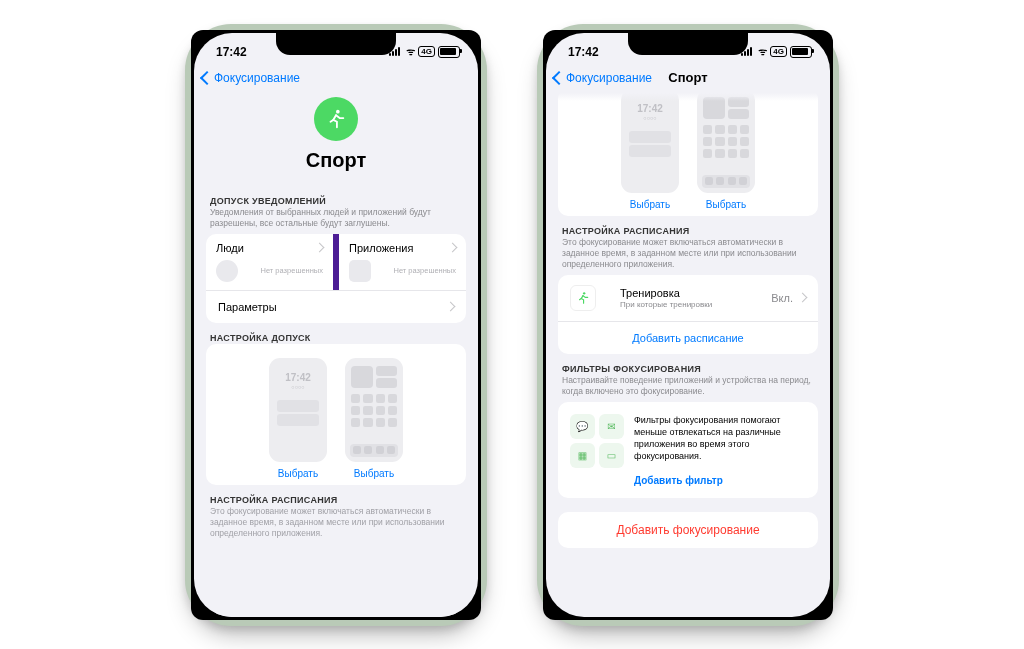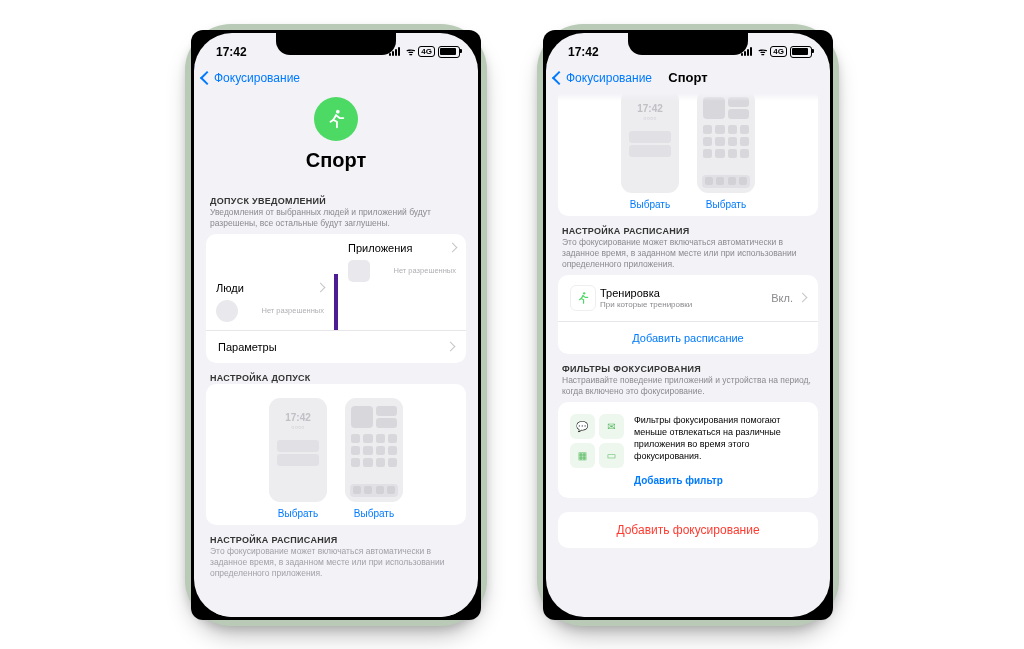--- a/index.html
+++ b/index.html
@@ -25,21 +25,21 @@
   .mask-top{position:absolute;left:0;right:0;top:0;height:8px;background:linear-gradient(#f2f2f7,rgba(242,242,247,0));pointer-events:none;z-index:2;}
   .mask-bot{position:absolute;left:0;right:0;bottom:0;height:16px;background:linear-gradient(rgba(242,242,247,0),#f2f2f7 70%);pointer-events:none;z-index:2;}
   .hero{display:flex;flex-direction:column;align-items:center;padding:4px 0 14px;}
   .hero-icon{width:44px;height:44px;border-radius:50%;background:#4cd964;display:flex;align-items:center;justify-content:center;color:#fff;}
   .hero-title{font-size:20px;font-weight:700;margin-top:8px;}
   .sec-head{font-size:9px;font-weight:600;color:#333;letter-spacing:.3px;margin:10px 4px 1px;}
   .sec-desc{font-size:8.5px;color:#8a8a8e;line-height:1.3;margin:0 4px 5px;}
   .card{background:#fff;border-radius:10px;overflow:hidden;}
   .split{display:flex;}
   .split > div{flex:1;padding:8px 10px;position:relative;}
-  .split > div:first-child{border-right:4px solid #4c1d95;margin-top:40px;}
+  .split > div:first-child{border-right:6px solid #4c1d95;}
   .cell-title{font-size:11px;display:flex;align-items:center;justify-content:space-between;}
   .cell-title .arr{width:6px;height:6px;border-top:1.5px solid #c5c5c8;border-right:1.5px solid #c5c5c8;transform:rotate(45deg);}
   .avatar-ph{width:22px;height:22px;border-radius:50%;background:#e9e9ed;margin-top:6px;}
   .sq-ph{width:22px;height:22px;border-radius:5px;background:#e9e9ed;margin-top:6px;}
   .micro{font-size:7.5px;color:#b0b0b5;margin-top:6px;}
   .flex-row{display:flex;align-items:center;gap:8px;justify-content:space-between;}
   .row{padding:10px 12px;font-size:11px;display:flex;align-items:center;justify-content:space-between;}
   .row + .row, .split + .row{border-top:1px solid #e6e6ea;}
   .row .arr{width:6px;height:6px;border-top:1.5px solid #c5c5c8;border-right:1.5px solid #c5c5c8;transform:rotate(45deg);}
   .previews{display:flex;justify-content:center;gap:18px;padding:14px 0 6px;}
@@ -265,21 +265,21 @@
                   </div>
             <div class="pv-label">Выбрать</div>
           </div>
         </div>
       </div>
 
       <div class="sec-head">НАСТРОЙКА РАСПИСАНИЯ</div>
       <div class="sec-desc">Это фокусирование может включаться автоматически в заданное время, в заданном месте или при использовании определенного приложения.</div>
       <div class="card">
         <div class="row">
-          <div style="display:flex;align-items:center;gap:4px">
+          <div style="display:flex;align-items:center;gap:24px">
             <div class="row-icon">
               <svg width="14" height="14" viewBox="0 0 24 24" fill="none" stroke="currentColor" stroke-width="2" stroke-linecap="round">
                       <circle cx="14" cy="4" r="2" fill="currentColor" stroke="none"></circle>
                       <path d="M12 8l-3 5 4 2v6"></path>
                       <path d="M9 13l-3 2"></path>
                       <path d="M12 8l4 3h4"></path>
                     </svg>
             </div>
             <div>
               <div>Тренировка</div>

